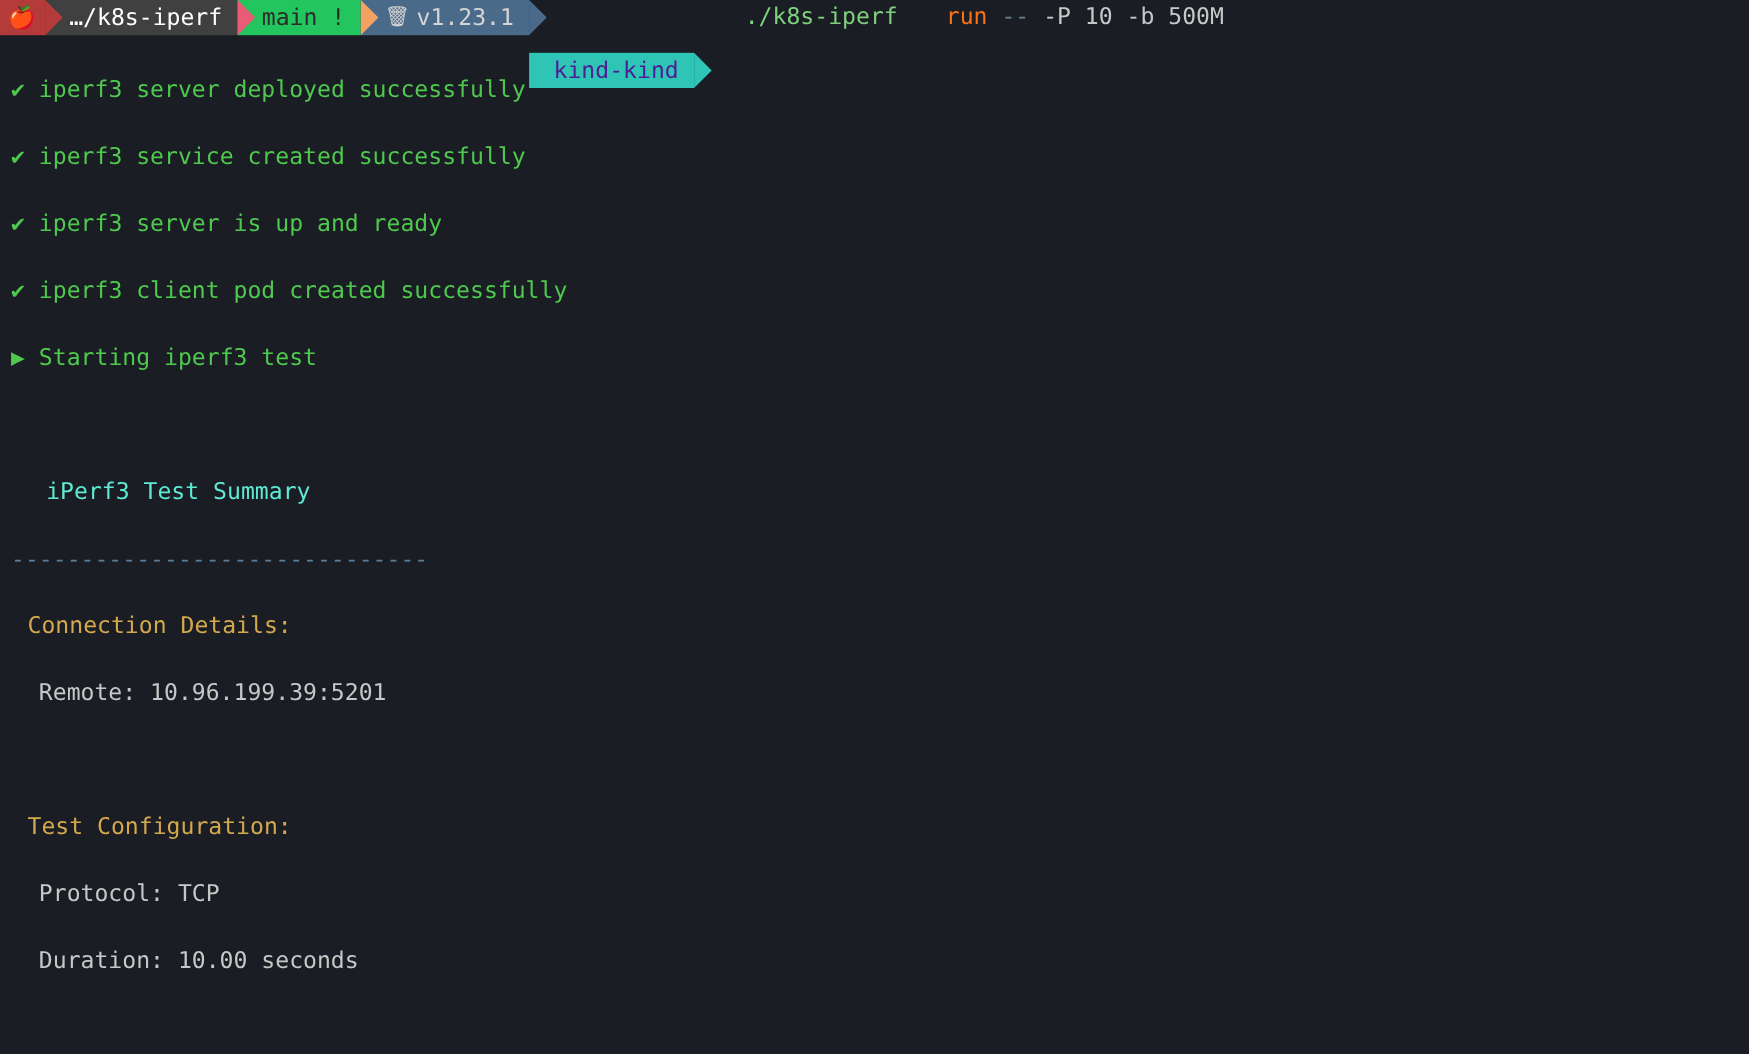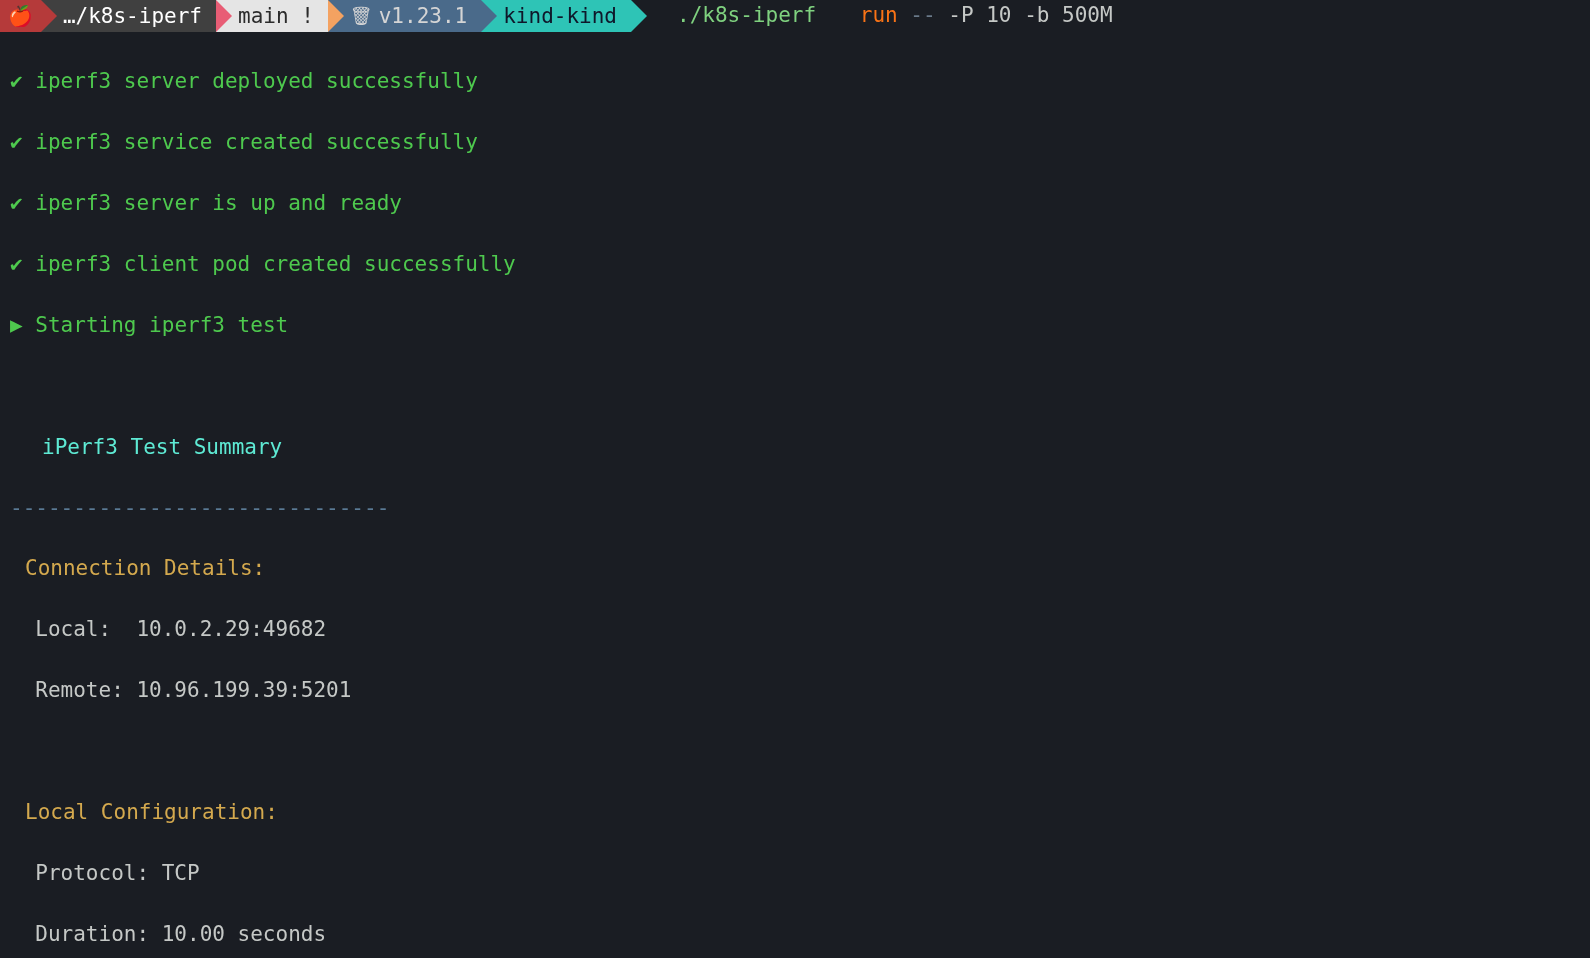--- a/index.html
+++ b/index.html
@@ -45,32 +45,33 @@
       padding-left: 8px;
       padding-right: 8px;
     }
     .seg-apple::after { border-left: 16px solid #b53a3a; }
     .seg-path {
       background: #404040;
       color: #fff;
     }
     .seg-path::after { border-left: 16px solid #e85d75; }
     .seg-branch {
-      background: #e5e5e5;
+      background: #22c55e;
       color: #2b2b2b;
     }
     .seg-branch::after { border-left: 16px solid #f4a261; }
     .seg-k8s {
       background: #4a6a8a;
       color: #d5d5d5;
     }
     .seg-k8s::after { border-left: 16px solid #4a6a8a; }
     .seg-ctx {
       background: #2ec4b6;
-      color: #0f172a;
+      color: #4c1d95;
+      margin-top: 48px;
     }
     .seg-ctx::after { border-left: 16px solid #2ec4b6; }
     .seg-end {
       background: #1a1d23;
       color: #c5c8c6;
       padding-left: 28px;
       flex: 1;
     }
     .cmd-bin { color: #7fd17f; margin-left: 18px; }
     .cmd-sub { color: #f97316; margin-left: 31px; }
@@ -106,24 +107,23 @@
 <div class="term-body">
 <span class="ln"><span class="check">✔</span> <span class="ok-text">iperf3 server deployed successfully</span></span>
 <span class="ln"><span class="check">✔</span> <span class="ok-text">iperf3 service created successfully</span></span>
 <span class="ln"><span class="check">✔</span> <span class="ok-text">iperf3 server is up and ready</span></span>
 <span class="ln"><span class="check">✔</span> <span class="ok-text">iperf3 client pod created successfully</span></span>
 <span class="ln"><span class="play">▶</span> <span class="ok-text">Starting iperf3 test</span></span>
 <span class="ln">&nbsp;</span>
 <span class="ln dim-blue">iPerf3 Test Summary</span>
 <span class="ln divider">------------------------------</span>
 <span class="ln heading">Connection Details:</span>
-<span class="ln val">  Local:  10.0.2.29:49682</span>
 <span class="ln val">  Remote: 10.96.199.39:5201</span>
 <span class="ln">&nbsp;</span>
-<span class="ln heading">Local Configuration:</span>
+<span class="ln heading">Test Configuration:</span>
 <span class="ln val">  Protocol: TCP</span>
 <span class="ln val">  Duration: 10.00 seconds</span>
 
 
 
 
 
 
 
 

